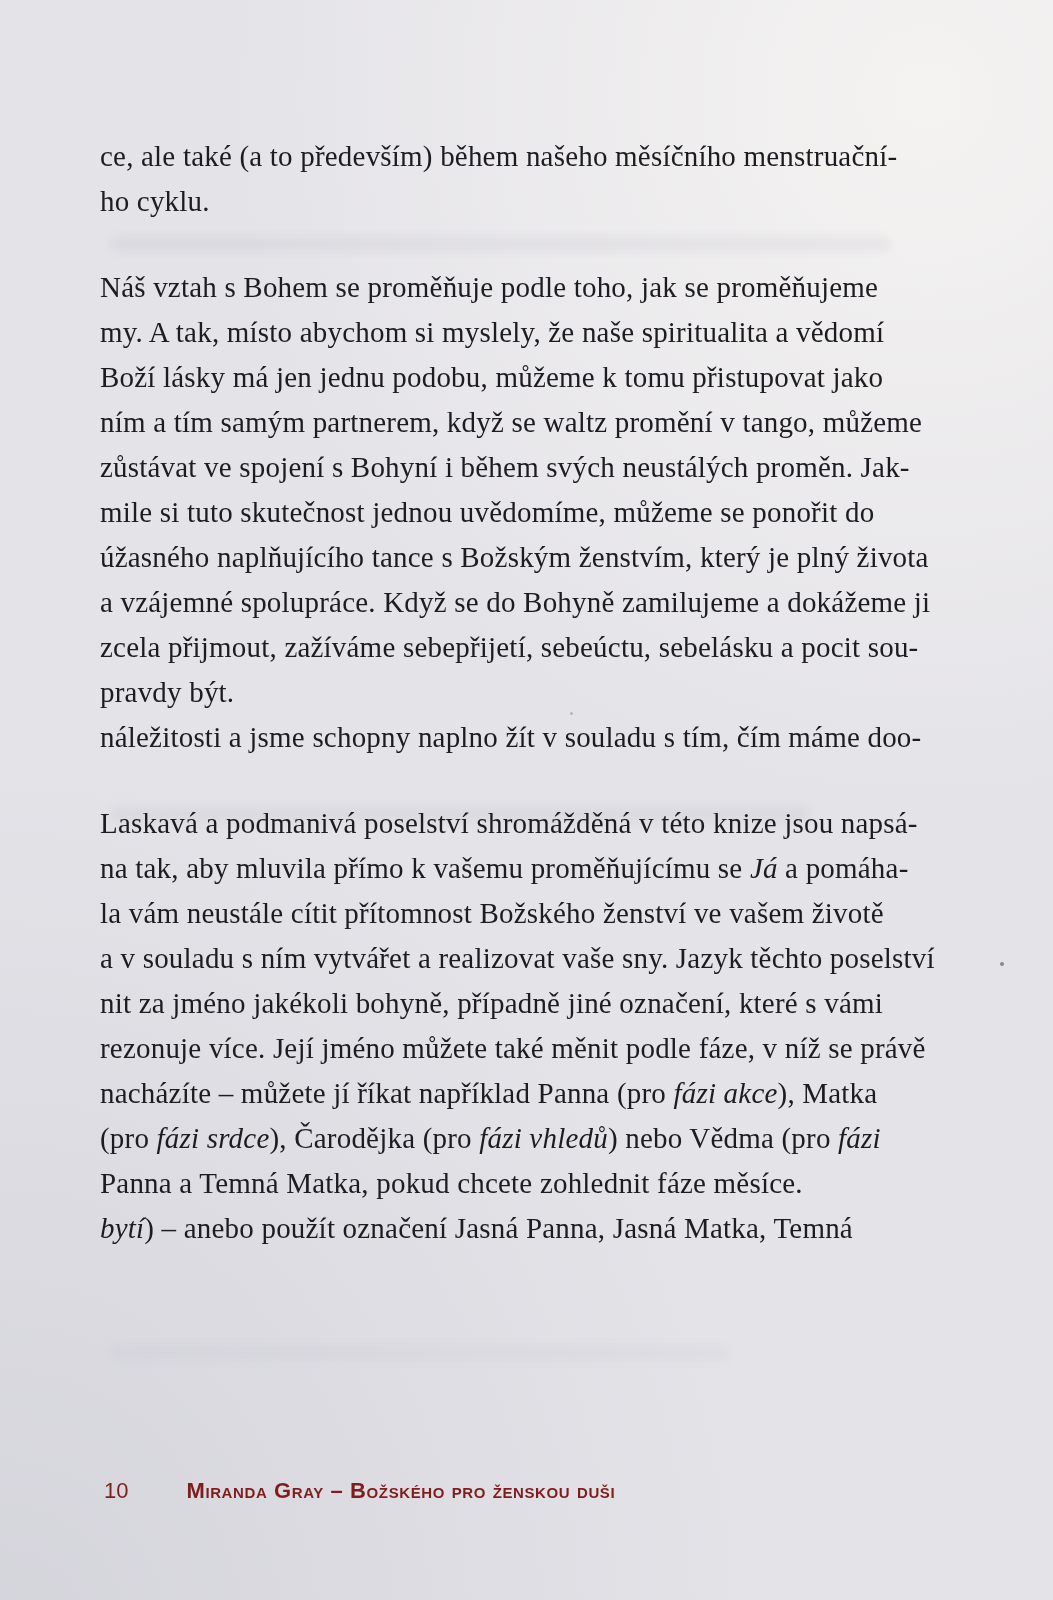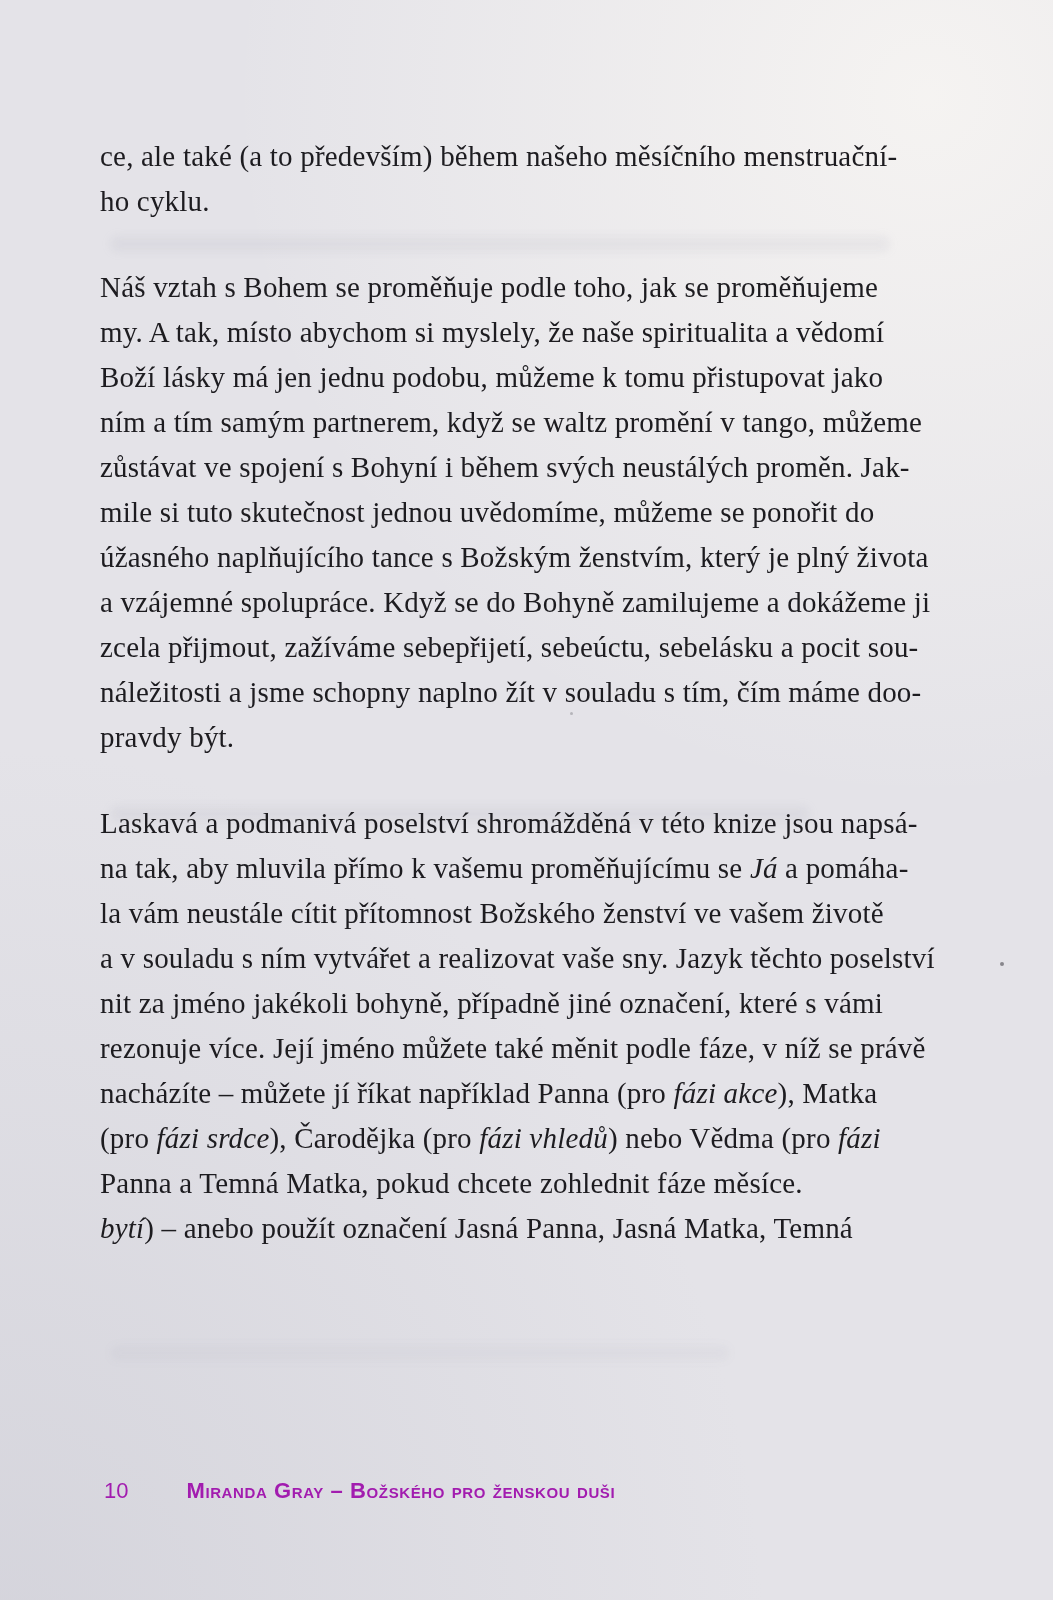--- a/index.html
+++ b/index.html
@@ -36,21 +36,21 @@
   }
   .italic {
     font-style: italic;
   }
   .footer {
     position: absolute;
     left: 104px;
     top: 1478px;
     font-family: "Liberation Sans", "DejaVu Sans", sans-serif;
     font-size: 22px;
-    color: #a21caf;
+    color: #7f1d1d;
     display: flex;
     align-items: baseline;
   }
   .page-number {
     font-weight: 500;
   }
   .book-title {
     margin-left: 58px;
     font-variant: small-caps;
     letter-spacing: 0.6px;
@@ -95,22 +95,22 @@
     <div class="paragraph">
       <div class="line"><span>Náš vztah s Bohem se proměňuje podle toho, jak se proměňujeme</span></div>
       <div class="line"><span>my. A tak, místo abychom si myslely, že naše spiritualita a vědomí</span></div>
       <div class="line"><span>Boží lásky má jen jednu podobu, můžeme k tomu přistupovat jako</span></div>
       <div class="line"><span>ním a tím samým partnerem, když se waltz promění v tango, můžeme</span></div>
       <div class="line"><span>zůstávat ve spojení s Bohyní i během svých neustálých proměn. Jak-</span></div>
       <div class="line"><span>mile si tuto skutečnost jednou uvědomíme, můžeme se ponořit do</span></div>
       <div class="line"><span>úžasného naplňujícího tance s Božským ženstvím, který je plný života</span></div>
       <div class="line"><span>a vzájemné spolupráce. Když se do Bohyně zamilujeme a dokážeme ji</span></div>
       <div class="line"><span>zcela přijmout, zažíváme sebepřijetí, sebeúctu, sebelásku a pocit sou-</span></div>
+      <div class="line"><span>pravdy být.</span></div>
       <div class="line"><span>náležitosti a jsme schopny naplno žít v souladu s tím, čím máme doo-</span></div>
-      <div class="line"><span>pravdy být.</span></div>
     </div>
     <div class="paragraph">
       <div class="line"><span>Laskavá a podmanivá poselství shromážděná v této knize jsou napsá-</span></div>
       <div class="line"><span>na tak, aby mluvila přímo k vašemu proměňujícímu se </span><span class="italic">Já</span><span> a pomáha-</span></div>
       <div class="line"><span>la vám neustále cítit přítomnost Božského ženství ve vašem životě</span></div>
       <div class="line"><span>a v souladu s ním vytvářet a realizovat vaše sny. Jazyk těchto poselství</span></div>
       <div class="line"><span>nit za jméno jakékoli bohyně, případně jiné označení, které s vámi</span></div>
       <div class="line"><span>rezonuje více. Její jméno můžete také měnit podle fáze, v níž se právě</span></div>
       <div class="line"><span>nacházíte – můžete jí říkat například Panna (pro </span><span class="italic">fázi akce</span><span>), Matka</span></div>
       <div class="line"><span>(pro </span><span class="italic">fázi srdce</span><span>), Čarodějka (pro </span><span class="italic">fázi vhledů</span><span>) nebo Vědma (pro </span><span class="italic">fázi</span></div>

